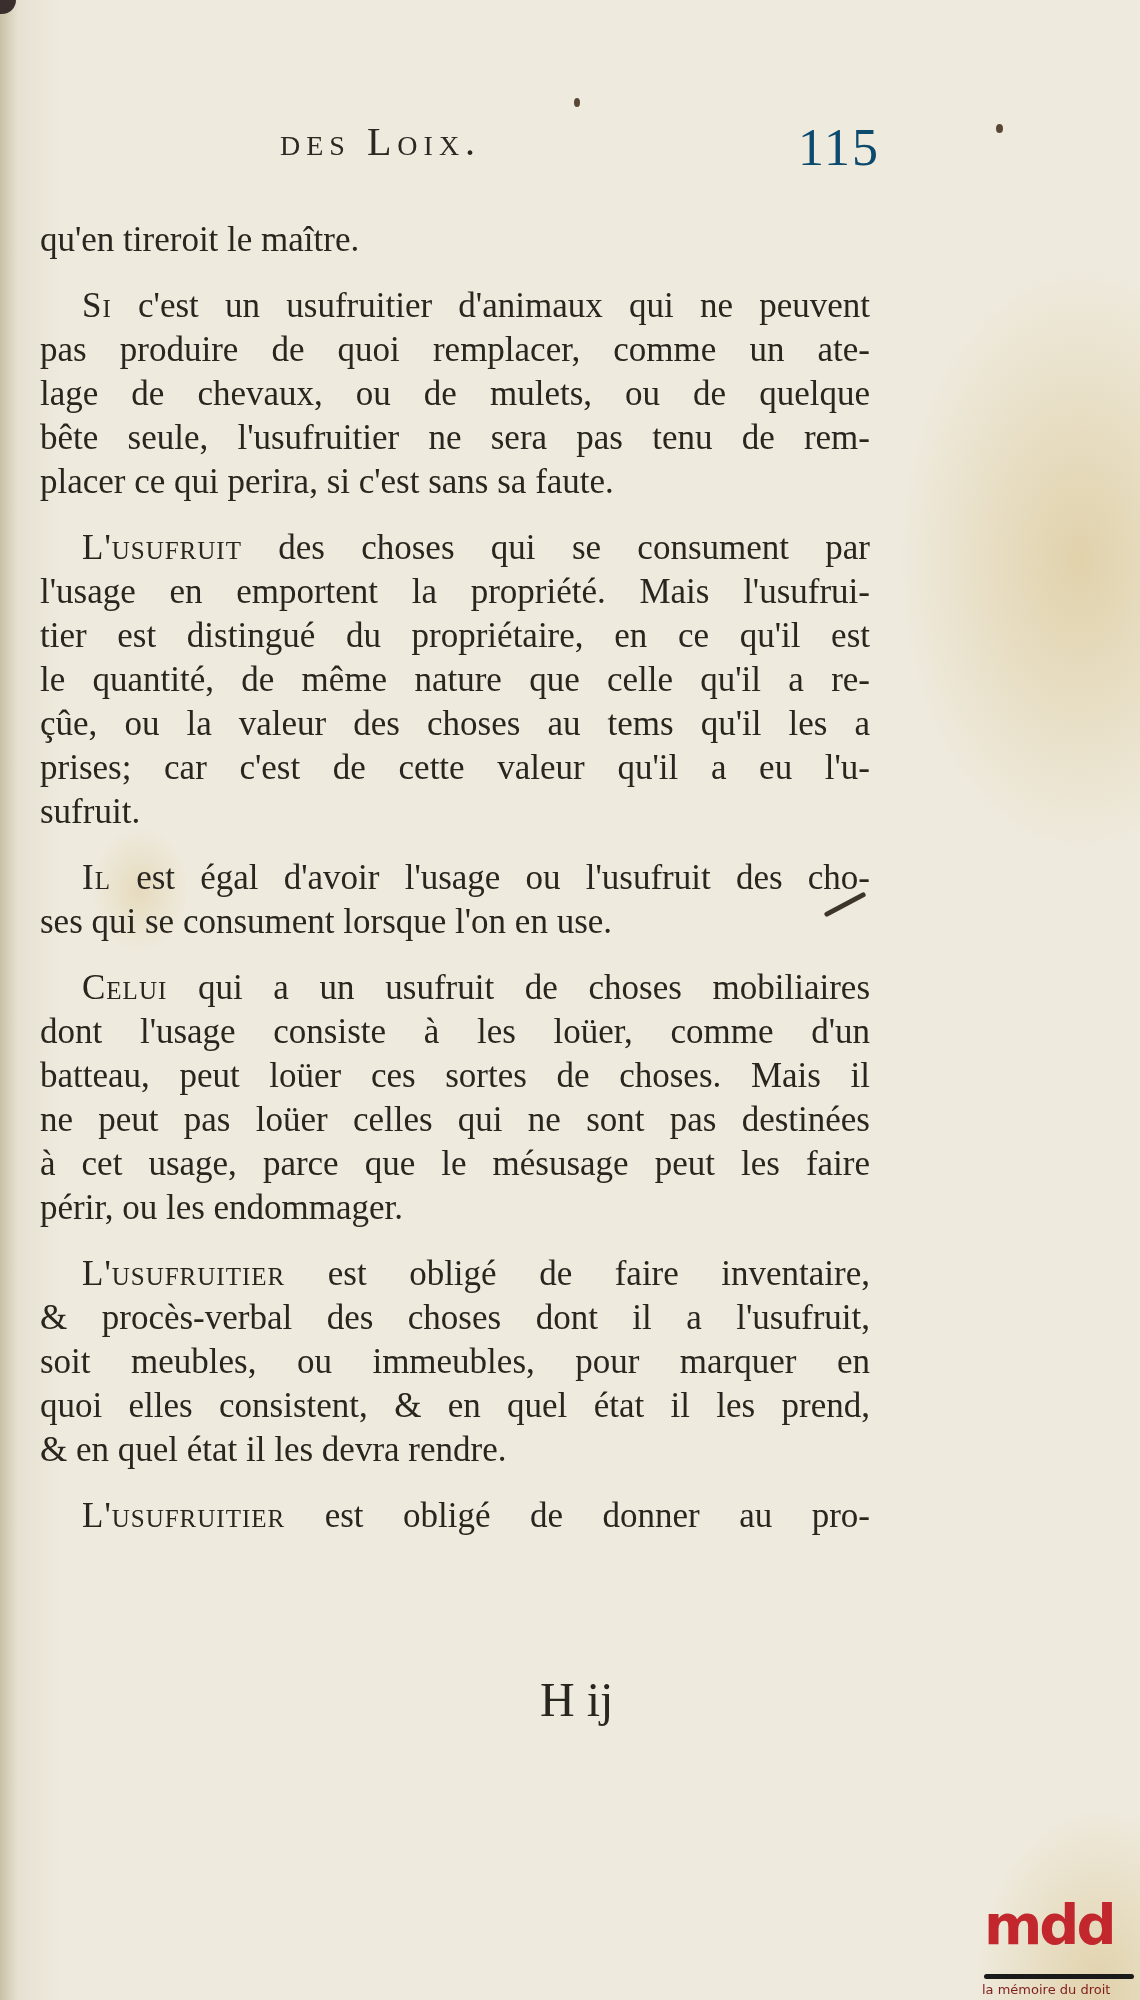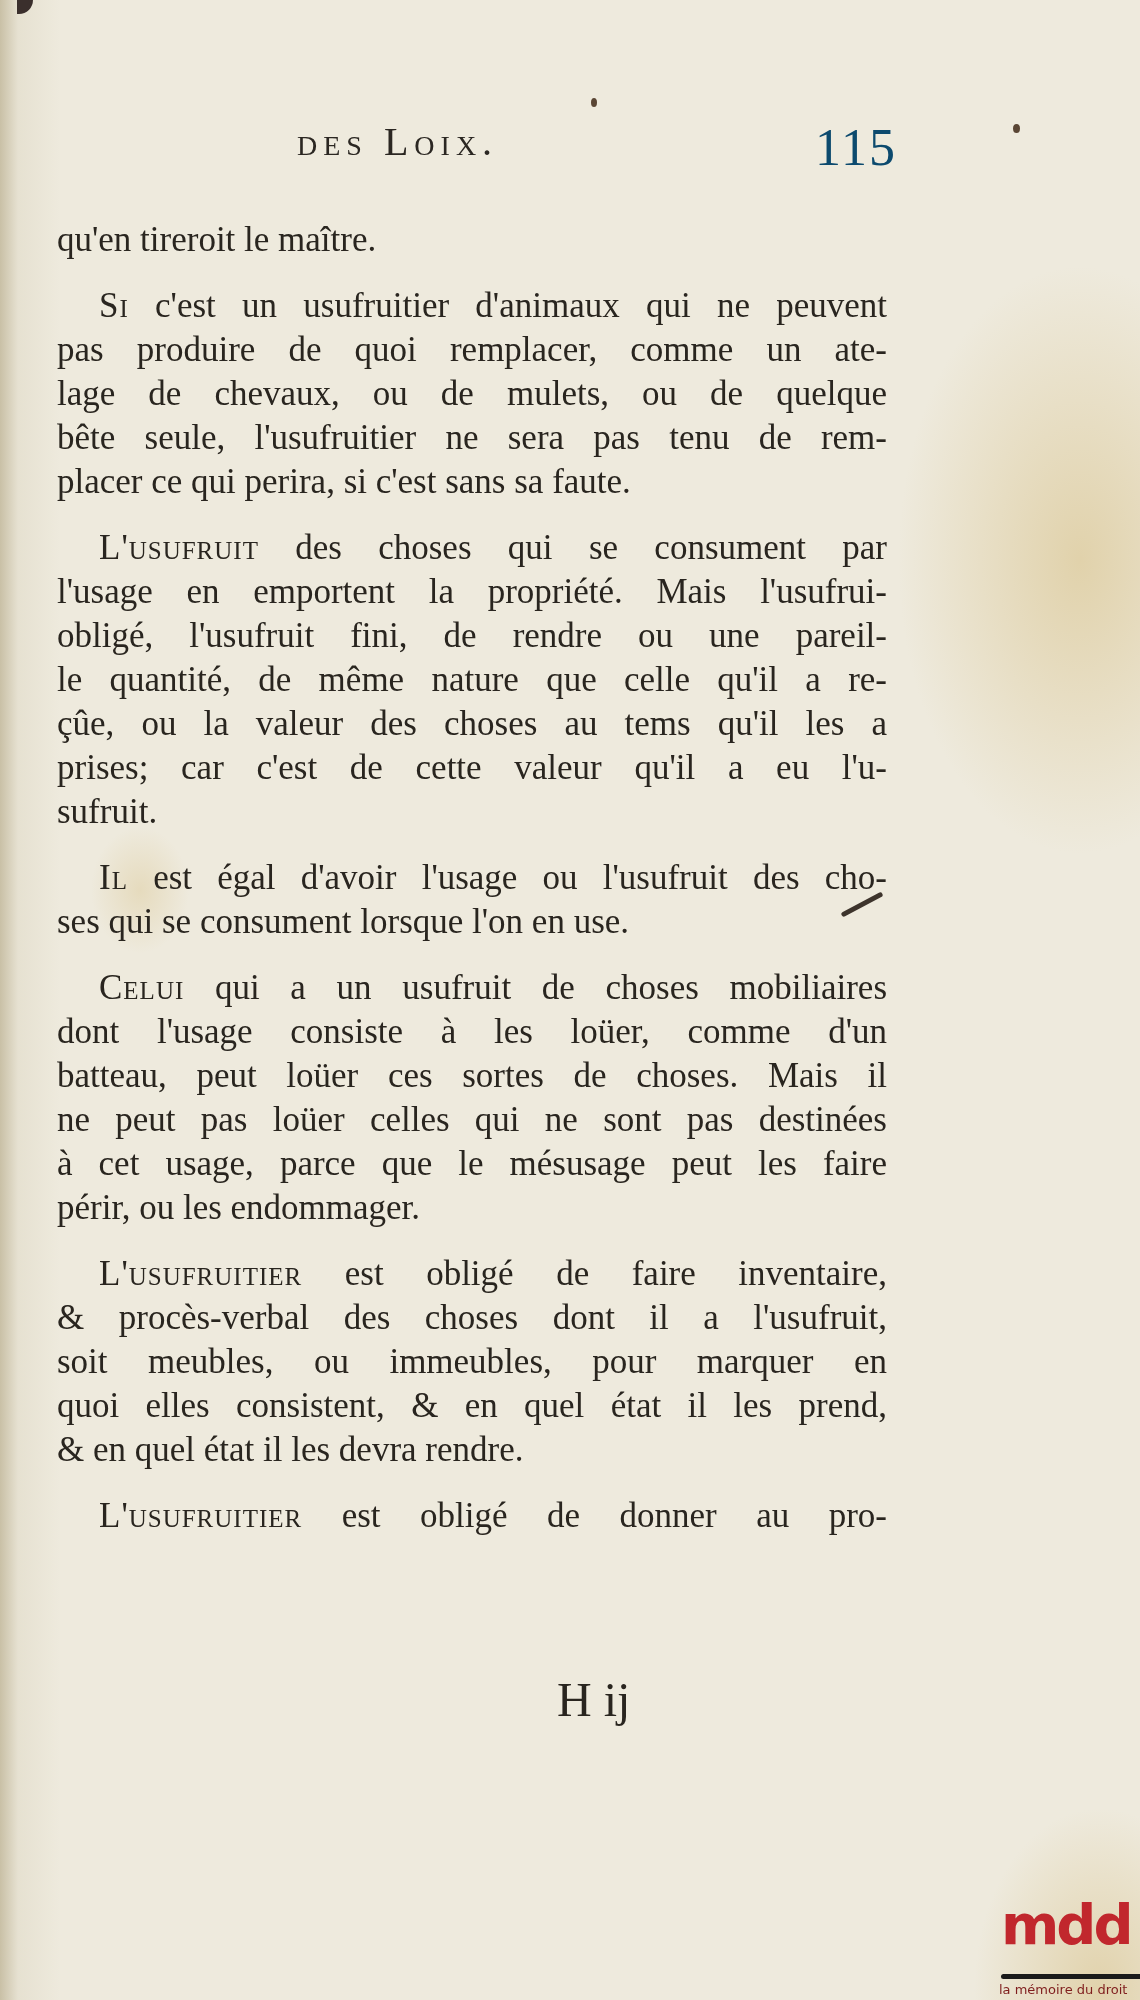--- a/index.html
+++ b/index.html
@@ -11,21 +11,21 @@
         radial-gradient(ellipse 180px 260px at 1100px 1990px, rgba(214,190,130,0.55), rgba(214,190,130,0) 70%),
         radial-gradient(ellipse 70px 90px at 140px 890px, rgba(214,190,130,0.35), rgba(214,190,130,0) 70%),
         linear-gradient(90deg, #c9c0a6 0px, #e6e1d1 18px, #eeeadd 60px, #eeeadd 100%);
       font-family: "DejaVu Serif", "Liberation Serif", serif;
       color: #2a2620;
     }
     .corner-shadow {
       position: absolute; left: 0; top: 0; width: 16px; height: 14px;
       background: #3a2f2c; border-bottom-right-radius: 14px;
     }
-    .page { position: absolute; left: 17px; top: 0; width: 947px; height: 2000px; }
+    .page { position: absolute; left: 0; top: 0; width: 947px; height: 2000px; }
     .running-head {
       position: absolute; top: 118px; left: 280px; width: 600px; height: 60px;
     }
     .running-title {
       position: absolute; left: 0; top: 0;
       font-family: "Liberation Serif", serif; font-size: 40px; letter-spacing: 6px;
       font-variant: small-caps; color: #2b2722;
     }
     .page-number {
       position: absolute; right: 0; top: 0;
@@ -89,21 +89,21 @@
       <span class="line indent"><span class="sc">Si</span><span> c'est un usufruitier d'animaux qui ne peuvent</span></span>
       <span class="line">pas produire de quoi remplacer, comme un ate-</span>
       <span class="line">lage de chevaux, ou de mulets, ou de quelque</span>
       <span class="line">bête seule, l'usufruitier ne sera pas tenu de rem-</span>
       <span class="line last">placer ce qui perira, si c'est sans sa faute.</span>
     </p>
 
     <p class="para">
       <span class="line indent"><span class="sc">L'usufruit</span><span> des choses qui se consument par</span></span>
       <span class="line">l'usage en emportent la propriété. Mais l'usufrui-</span>
-      <span class="line">obligé, l'usufruit fini, de rendre ou une pareil-</span>
+      <span class="line">tier est distingué du propriétaire, en ce qu'il est</span>
       <span class="line">le quantité, de même nature que celle qu'il a re-</span>
       <span class="line">çûe, ou la valeur des choses au tems qu'il les a</span>
       <span class="line">prises; car c'est de cette valeur qu'il a eu l'u-</span>
       <span class="line last">sufruit.</span>
     </p>
 
     <p class="para">
       <span class="line indent"><span class="sc">Il</span><span> est égal d'avoir l'usage ou l'usufruit des cho-</span></span>
       <span class="line last">ses qui se consument lorsque l'on en use.</span>
     </p>

